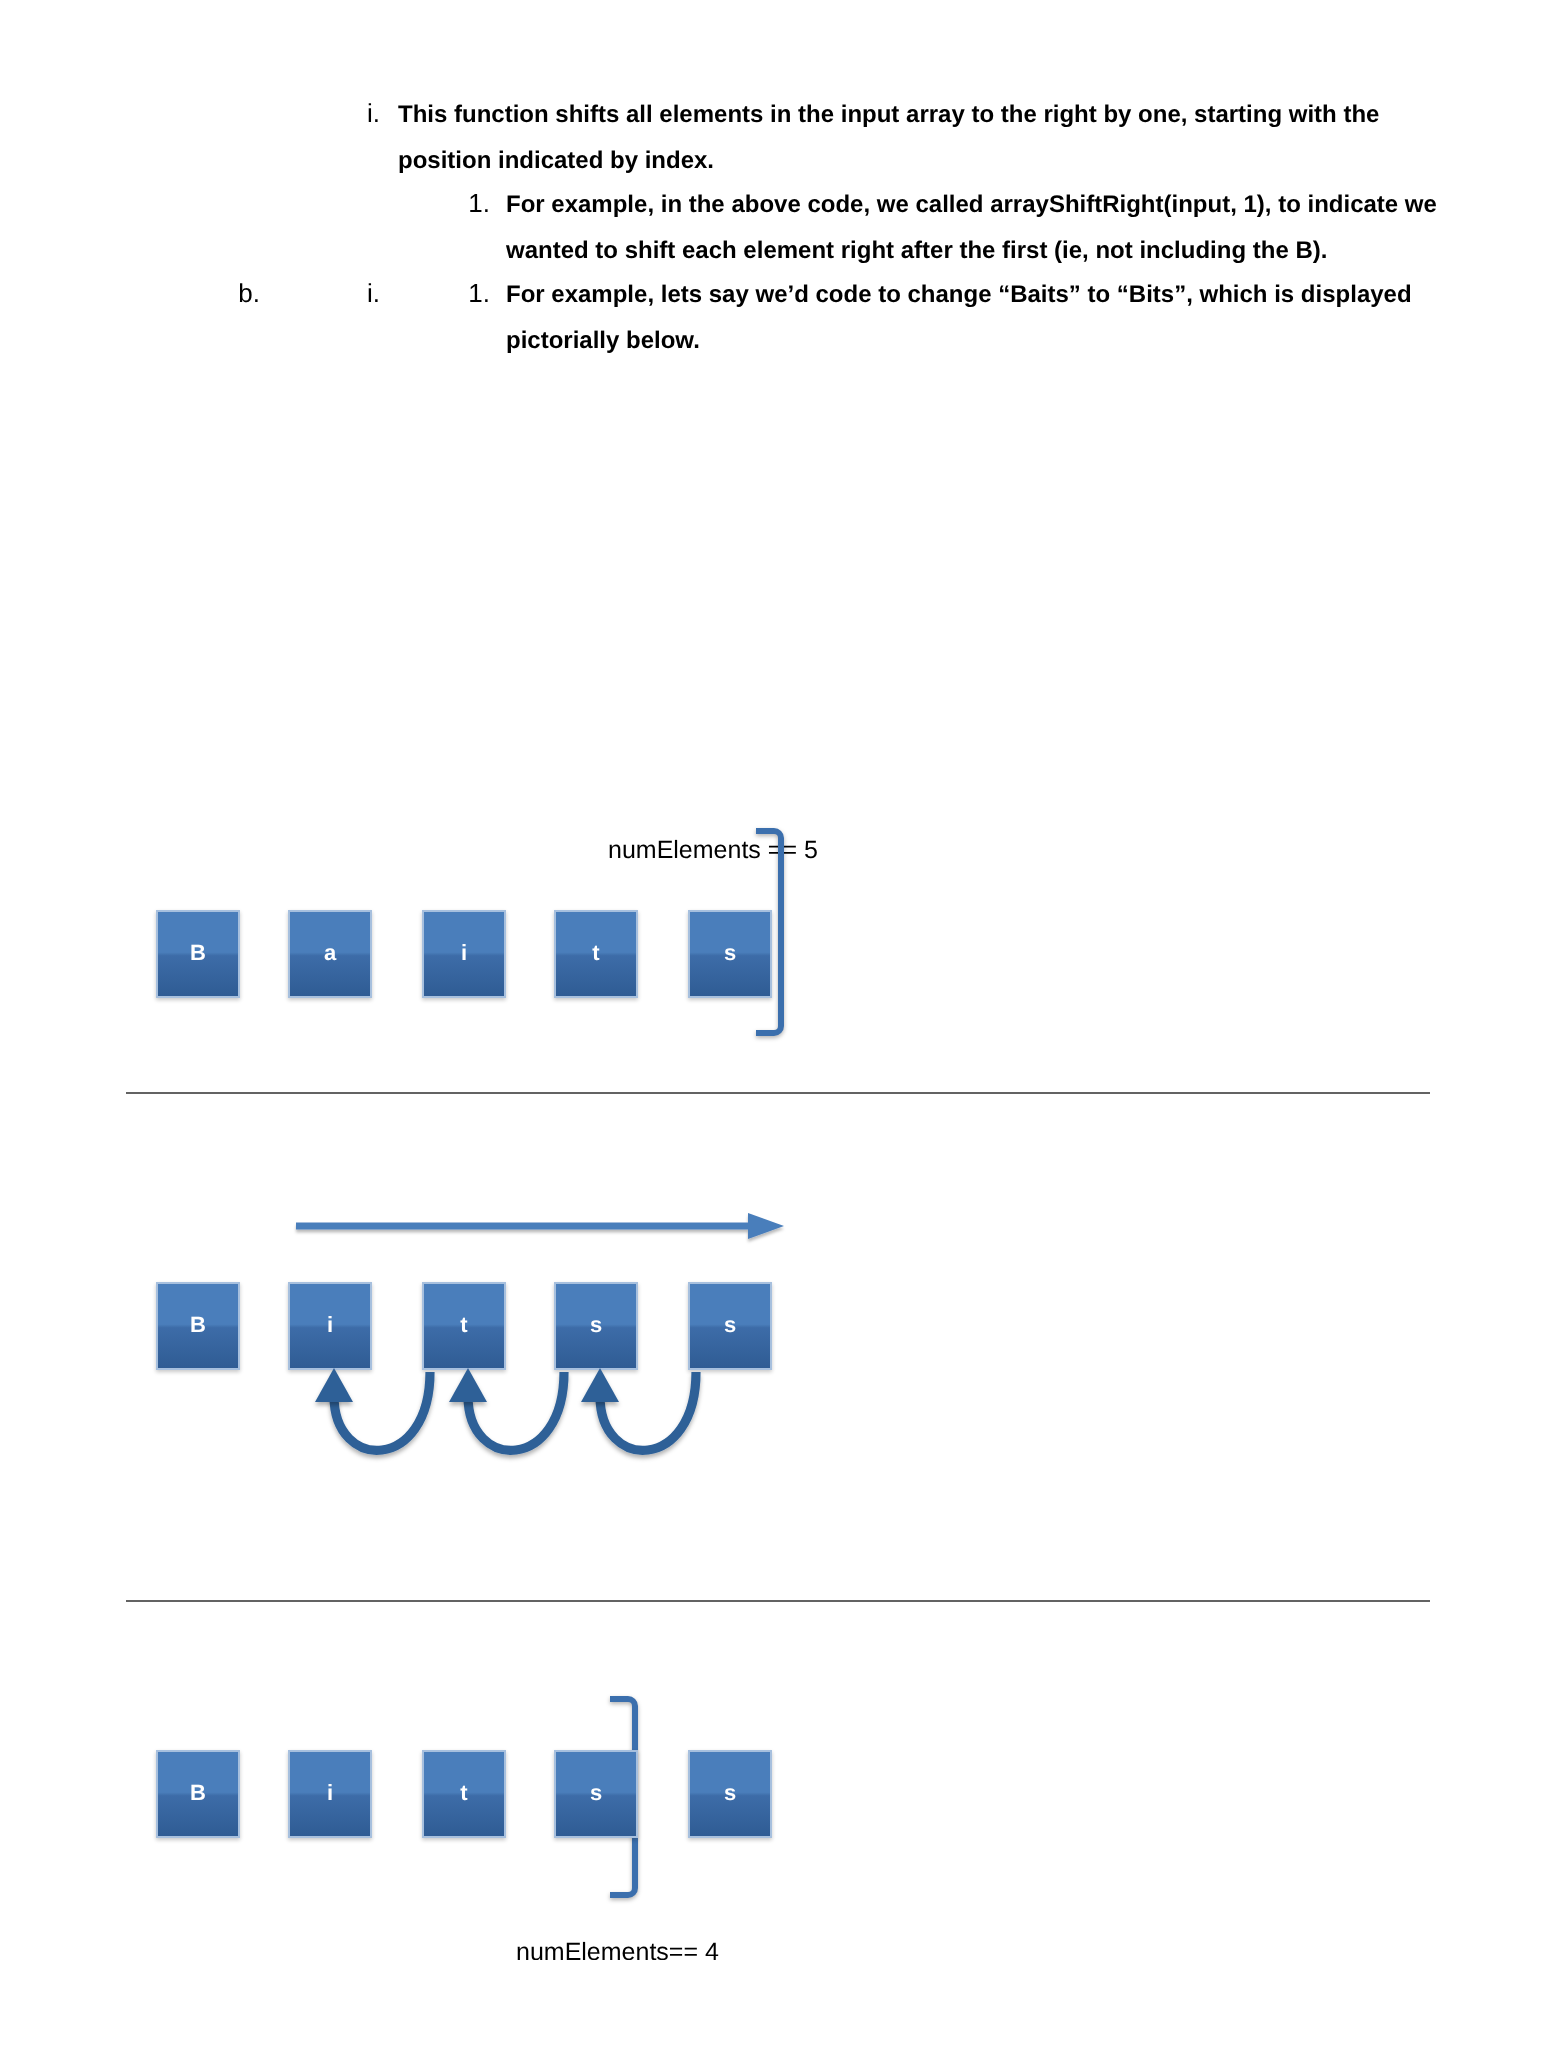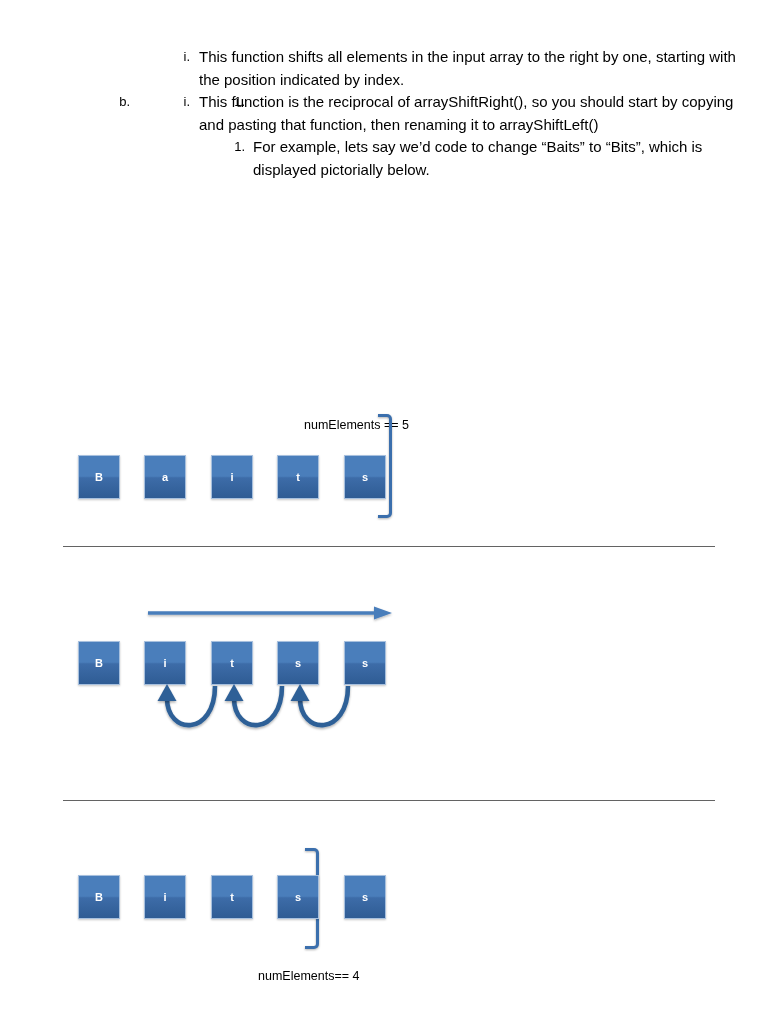--- a/index.html
+++ b/index.html
@@ -32,22 +32,23 @@
     color: #000000;
   }
   .olrow .marker {
     position: absolute;
     text-align: right;
     font-size: 13.0px;
     line-height: 22.6px;
   }
   .olrow .otext {
     display: block;
-    font-size: 15px;
+    font-size: 12px;
     line-height: 22.6px;
+    font-weight: bold;
   }
 
   
   .lvl-b { padding-left: 144px; padding-right: 40px; }
   .lvl-b .marker { left: 104px; width: 26px; }
 
   
   .lvl-i { padding-left: 199px; padding-right: 40px; }
   .lvl-i .marker { left: 160px; width: 30px; }
 
@@ -122,29 +123,29 @@
 
 <div class="outline" style="top:46px;">
 
   <div class="olrow lvl-i">
     <span class="marker">i.</span>
     <span class="otext">This function shifts all elements in the input array to the right by one, starting with the position indicated by index.</span>
   </div>
 
   <div class="olrow lvl-1">
     <span class="marker">1.</span>
+    <span class="otext">For example, in the above code, we called arrayShiftRight(input, 1), to indicate we wanted to shift each element right after the first (ie, not including the B).</span>
   </div>
 
   <div class="olrow lvl-b">
     <span class="marker">b.</span>
   </div>
 
   <div class="olrow lvl-i">
     <span class="marker">i.</span>
-    <span class="otext">This function is the reciprocal of arrayShiftRight(), so you should start by copying and pasting that function, then renaming it to arrayShiftLeft()</span>
   </div>
 
 
   <div class="olrow lvl-1">
     <span class="marker">1.</span>
     <span class="otext">For example, lets say we’d code to change “Baits” to “Bits”, which is displayed pictorially below.</span>
   </div>
 
 </div>
 

